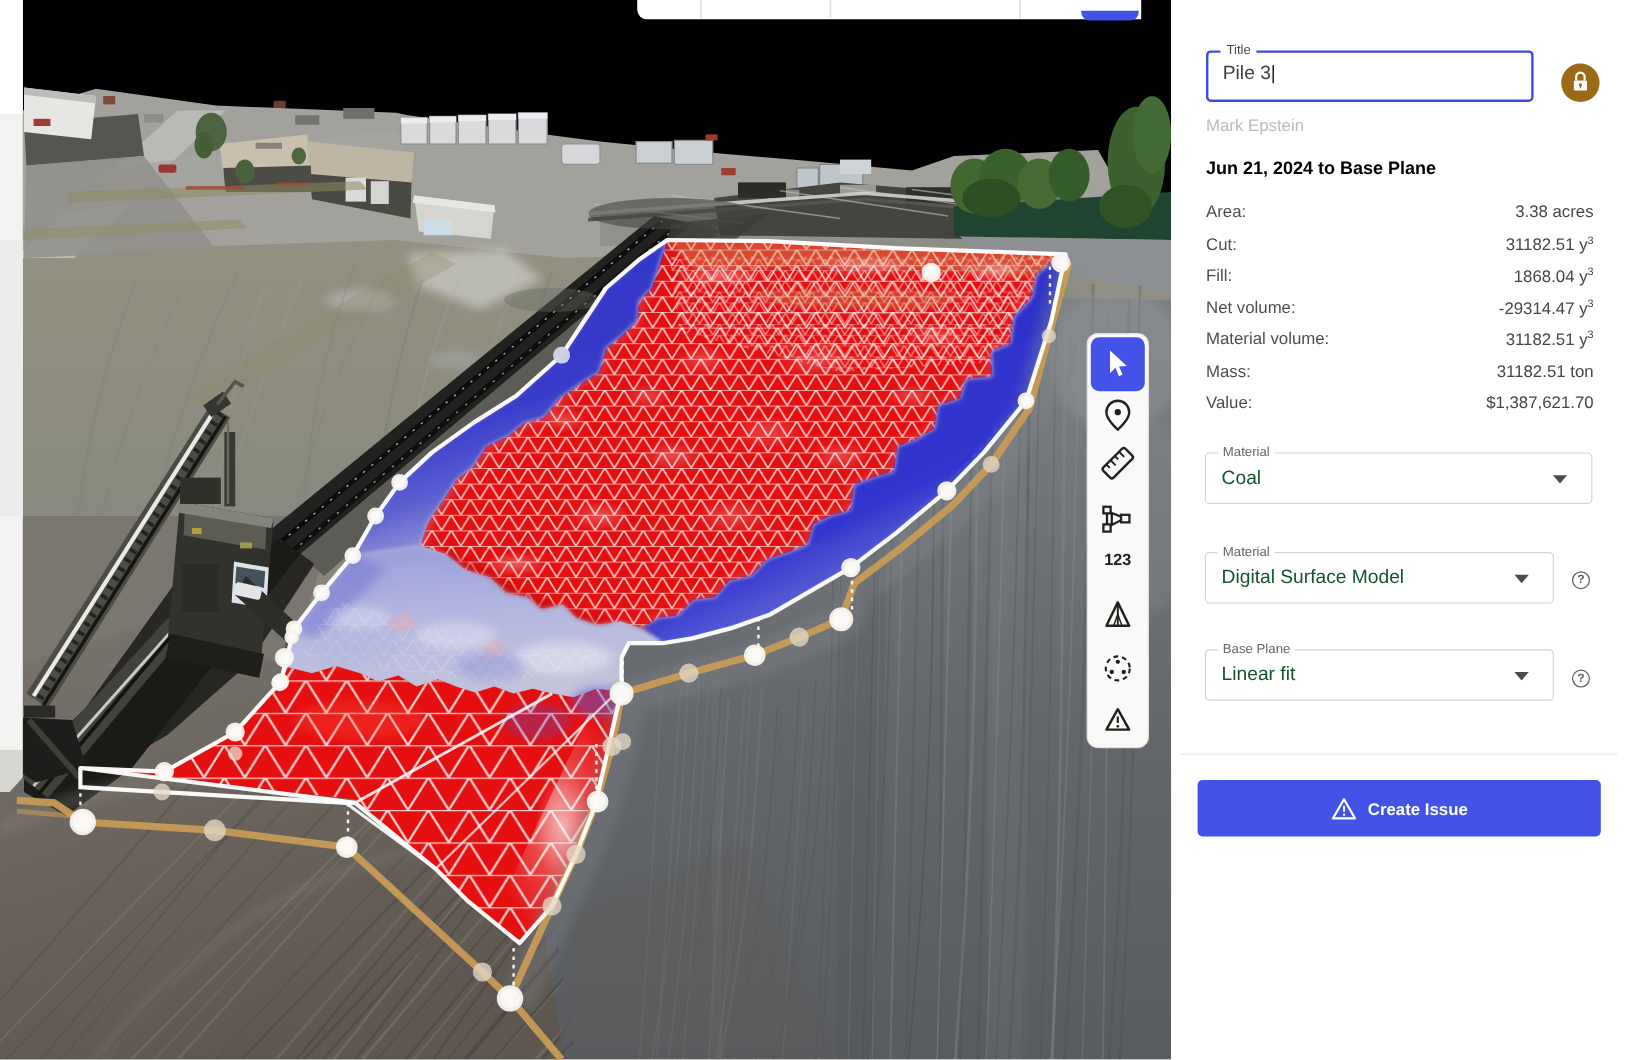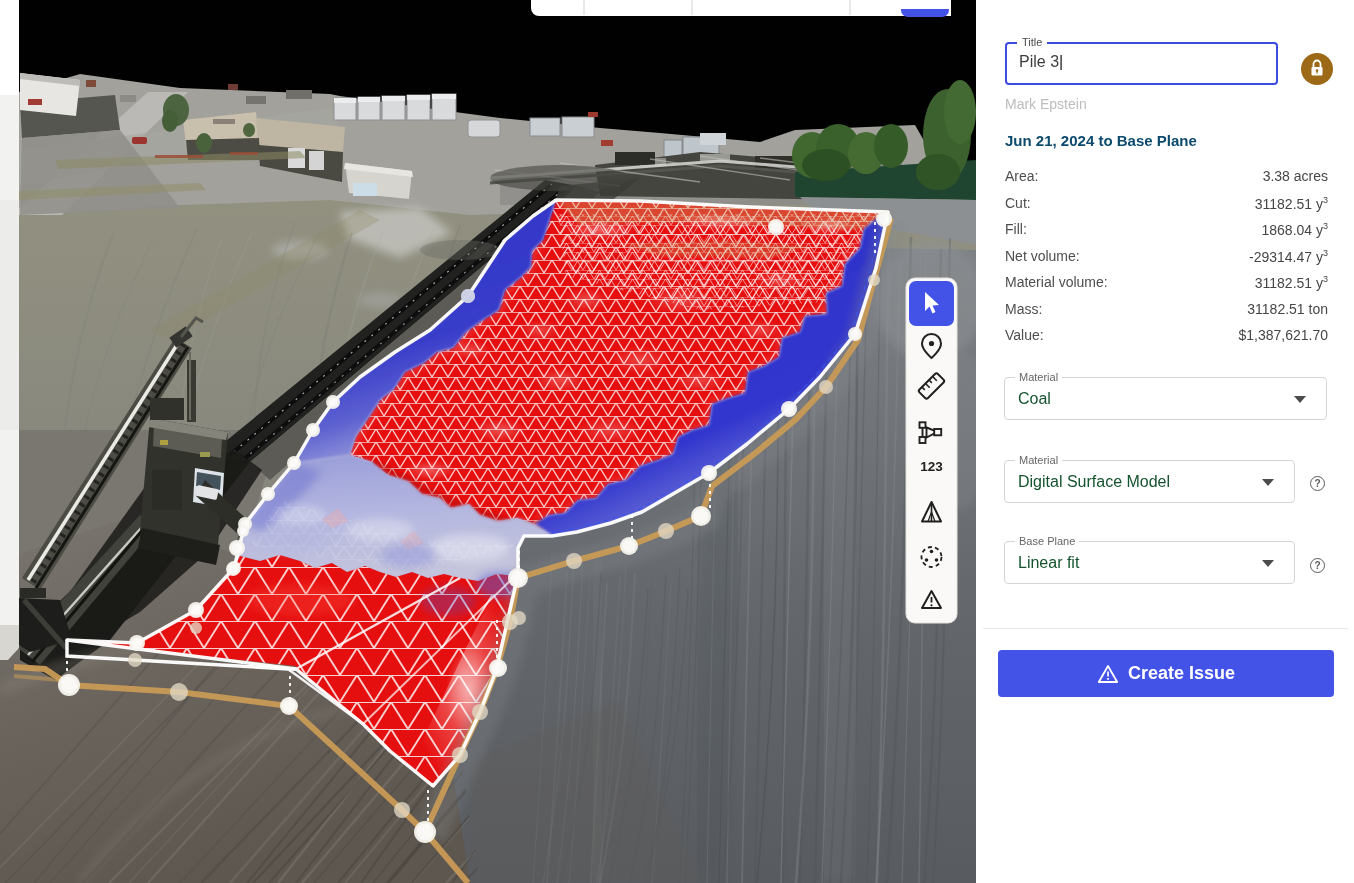--- a/index.html
+++ b/index.html
@@ -474,21 +474,21 @@
     <svg width="32" height="32" viewBox="0 0 32 32">
         <g fill="none" stroke="#fff" stroke-width="1.8">
           <rect x="10.5" y="14" width="11" height="8.5" rx="1.2" fill="#fff" stroke="none"></rect>
           <path d="M12.5 14 v-3 a3.5 3.5 0 0 1 7 0 v3"></path>
         </g>
         <circle cx="16" cy="17.6" r="1.3" fill="#9c6a17"></circle>
         <rect x="15.45" y="18" width="1.1" height="2.6" fill="#9c6a17"></rect>
       </svg>
   </div>
   <div style="position:absolute;left:29px;top:96px;font-size:14px;color:#bcbcbc;">Mark Epstein</div>
-  <div style="position:absolute;left:29px;top:132px;font-size:15px;font-weight:bold;color:#0c4a6e;">Jun 21, 2024 to Base Plane</div>
+  <div style="position:absolute;left:29px;top:132px;font-size:15px;font-weight:bold;color:#000000;">Jun 21, 2024 to Base Plane</div>
 
   <div class="row" style="top:168px;">Area:<span class="v">3.38 acres</span></div>
   <div class="row" style="top:194.5px;">Cut:<span class="v">31182.51 y<sup>3</sup></span></div>
   <div class="row" style="top:221px;">Fill:<span class="v">1868.04 y<sup>3</sup></span></div>
   <div class="row" style="top:247.5px;">Net volume:<span class="v">-29314.47 y<sup>3</sup></span></div>
   <div class="row" style="top:274px;">Material volume:<span class="v">31182.51 y<sup>3</sup></span></div>
   <div class="row" style="top:300.5px;">Mass:<span class="v">31182.51 ton</span></div>
   <div class="row" style="top:327px;">Value:<span class="v">$1,387,621.70</span></div>
 
   <div class="field" style="left:28px;top:377px;width:321px;height:41px;">
@@ -507,21 +507,21 @@
   <div class="field" style="left:28px;top:541px;width:289px;height:41px;">
     <div class="flabel">Base&nbsp;Plane</div>
     <div class="fval">Linear fit</div>
     <div class="caret" style="right:20px;"></div>
   </div>
   <div class="qmark" style="left:334px;top:558px;">?</div>
 
   <div style="position:absolute;left:7px;top:628px;width:365px;border-top:1px solid #e8e8e8;"></div>
 
   <div style="position:absolute;left:22px;top:650px;width:336px;height:47px;border-radius:4px;background:#4353e8;color:#fff;">
-    <div style="position:absolute;left:0;top:0;width:100%;height:100%;display:flex;align-items:center;justify-content:center;font-size:18px;font-weight:bold;">
+    <div style="position:absolute;left:0;top:0;width:100%;height:100%;display:flex;align-items:center;justify-content:center;font-size:14px;font-weight:bold;">
       <svg width="22" height="20" viewBox="0 0 22 20" style="margin-right:9px;">
           <path d="M11 2 L20.2 18 H1.8 Z" fill="none" stroke="#fff" stroke-width="1.8" stroke-linejoin="round"></path>
           <rect x="10.2" y="7.5" width="1.7" height="5" fill="#fff"></rect>
           <rect x="10.2" y="14" width="1.7" height="1.8" fill="#fff"></rect>
         </svg>
       Create Issue
     </div>
   </div>
 </div>
 

